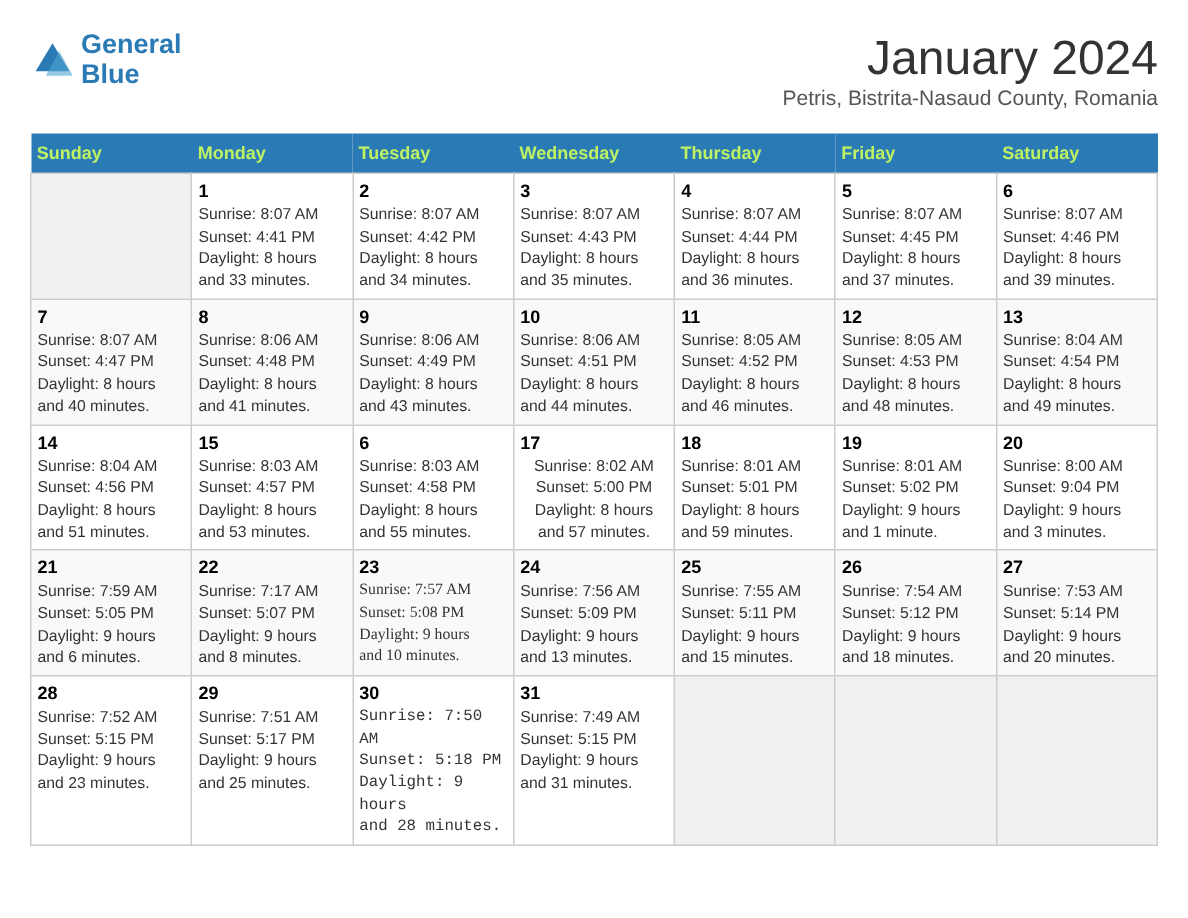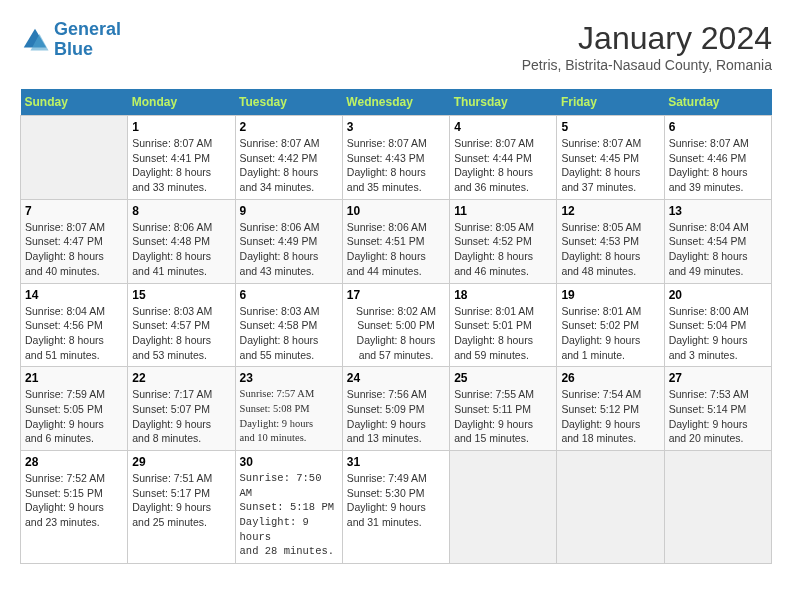--- a/index.html
+++ b/index.html
@@ -250,21 +250,21 @@
         <td>
           <div class="day-num">19</div>
           <div class="day-info" style="white-space: pre-line;">Sunrise: 8:01 AM
 Sunset: 5:02 PM
 Daylight: 9 hours
 and 1 minute.</div>
         </td>
         <td>
           <div class="day-num">20</div>
           <div class="day-info" style="white-space: pre-line;">Sunrise: 8:00 AM
-Sunset: 5:04 PM
+Sunset: 9:04 PM
 Daylight: 9 hours
 and 3 minutes.</div>
         </td>
       </tr>
       <tr>
         <td>
           <div class="day-num">21</div>
           <div class="day-info" style="white-space: pre-line;">Sunrise: 7:59 AM
 Sunset: 5:05 PM
 Daylight: 9 hours
@@ -331,21 +331,21 @@
         <td>
           <div class="day-num">30</div>
           <div class="day-info" style="white-space: pre-line; font-family: Liberation Mono, monospace;">Sunrise: 7:50 AM
 Sunset: 5:18 PM
 Daylight: 9 hours
 and 28 minutes.</div>
         </td>
         <td>
           <div class="day-num">31</div>
           <div class="day-info" style="white-space: pre-line;">Sunrise: 7:49 AM
-Sunset: 5:30 PM
+Sunset: 5:15 PM
 Daylight: 9 hours
 and 31 minutes.</div>
         </td>
         <td class="empty"></td>
         <td class="empty"></td>
         <td class="empty"></td>
       </tr>
     </tbody>
 </table>
 

